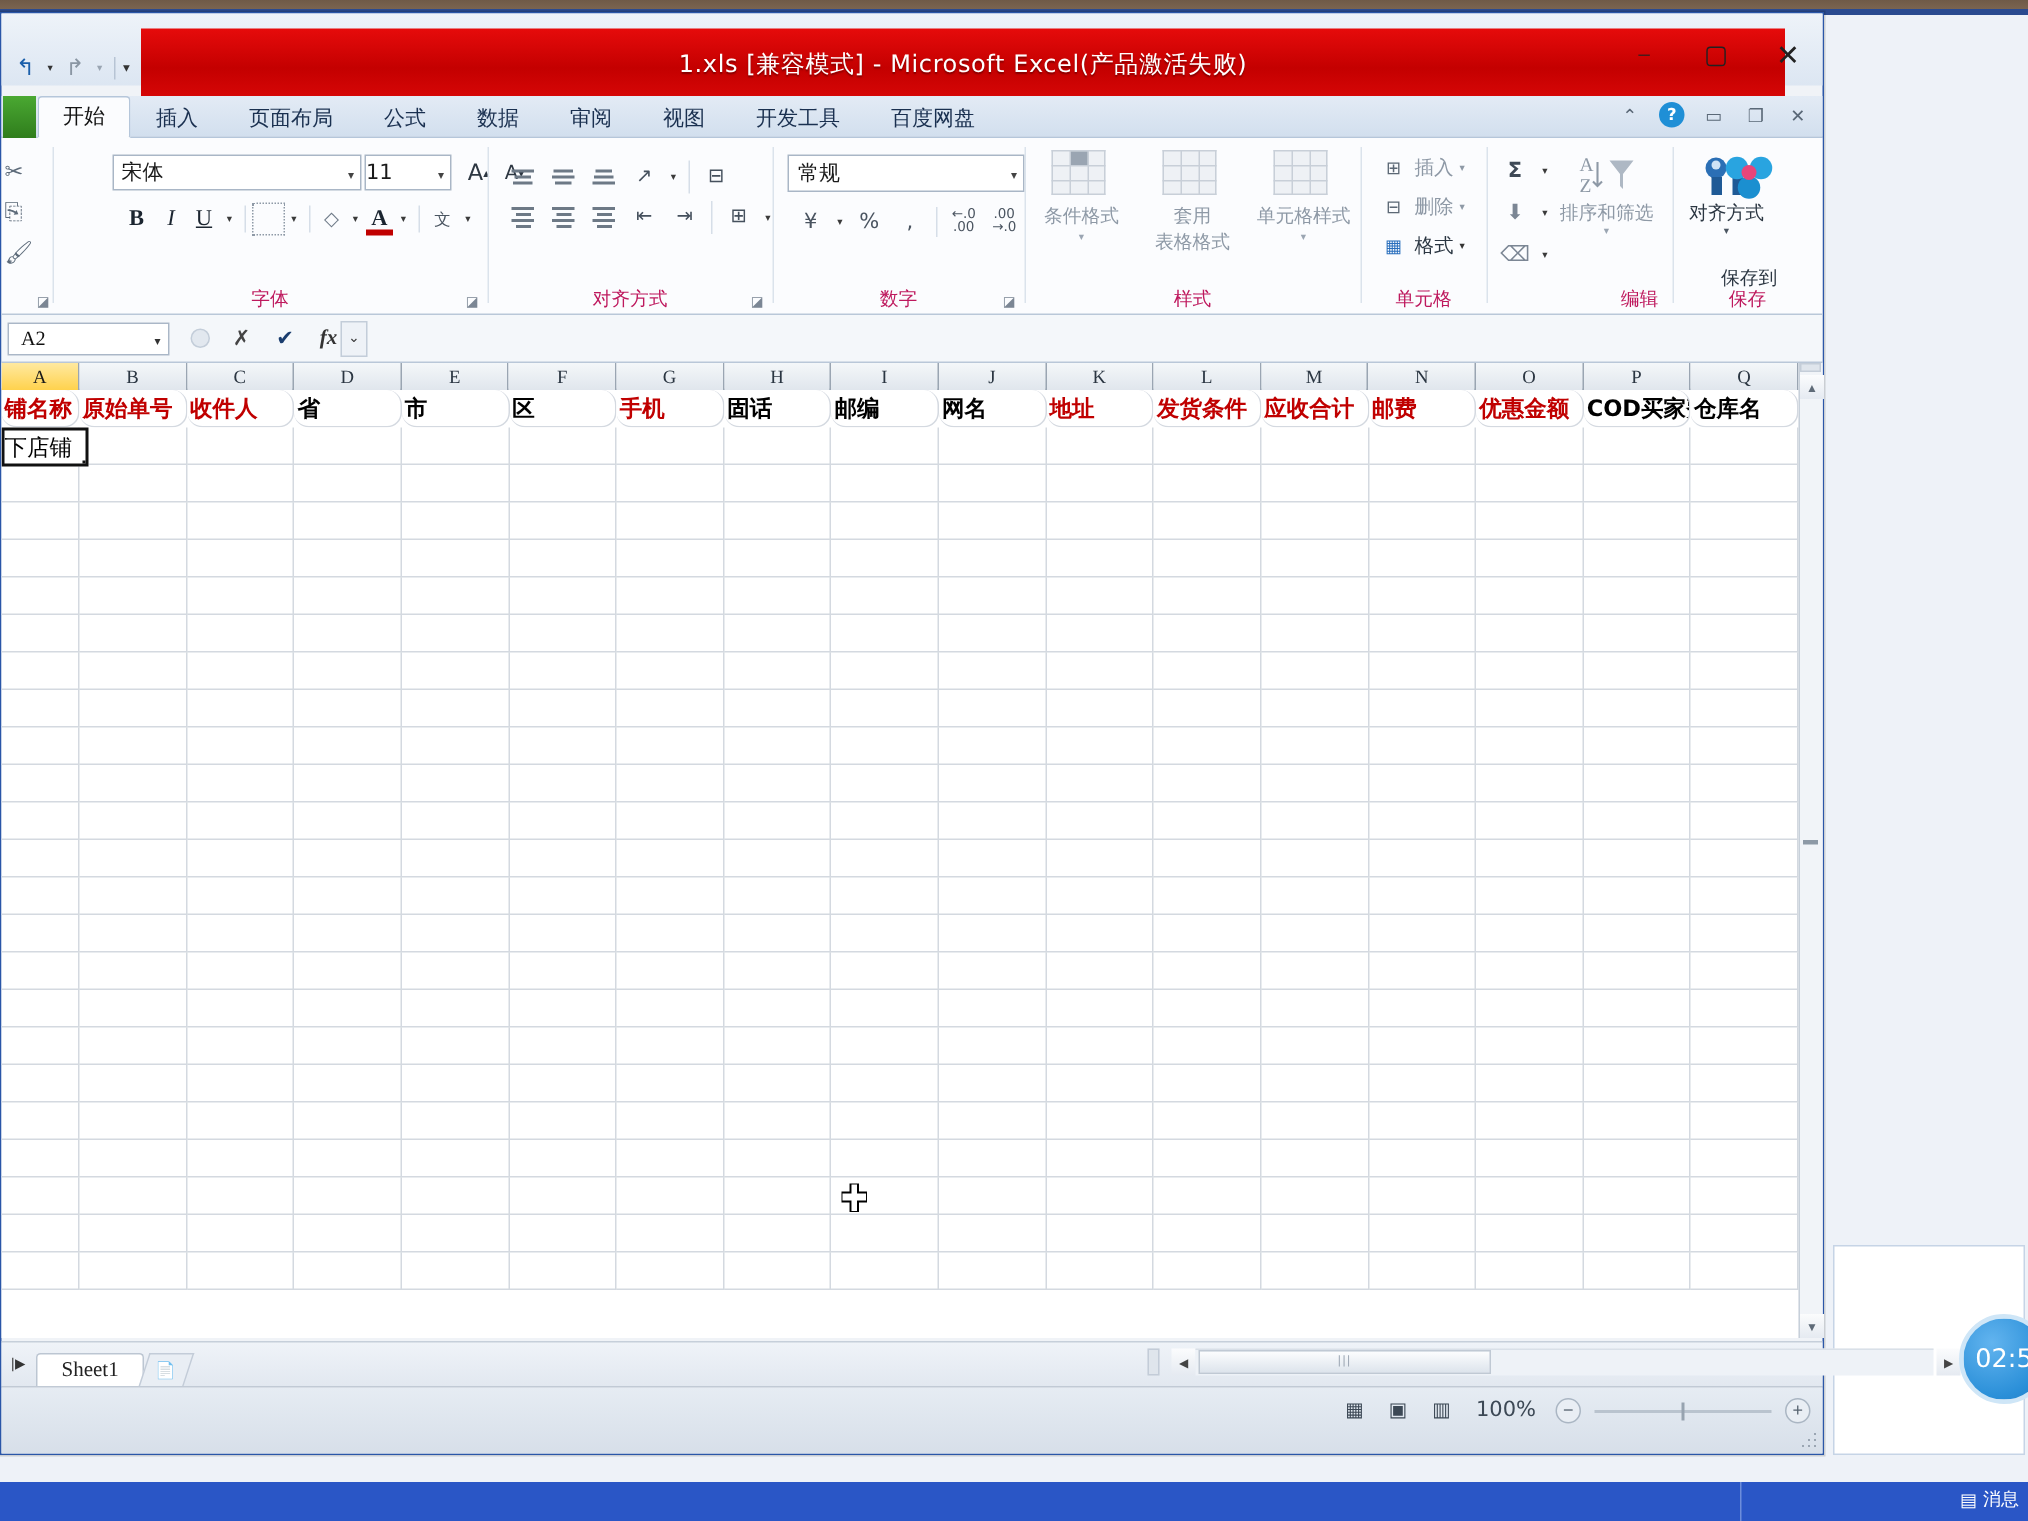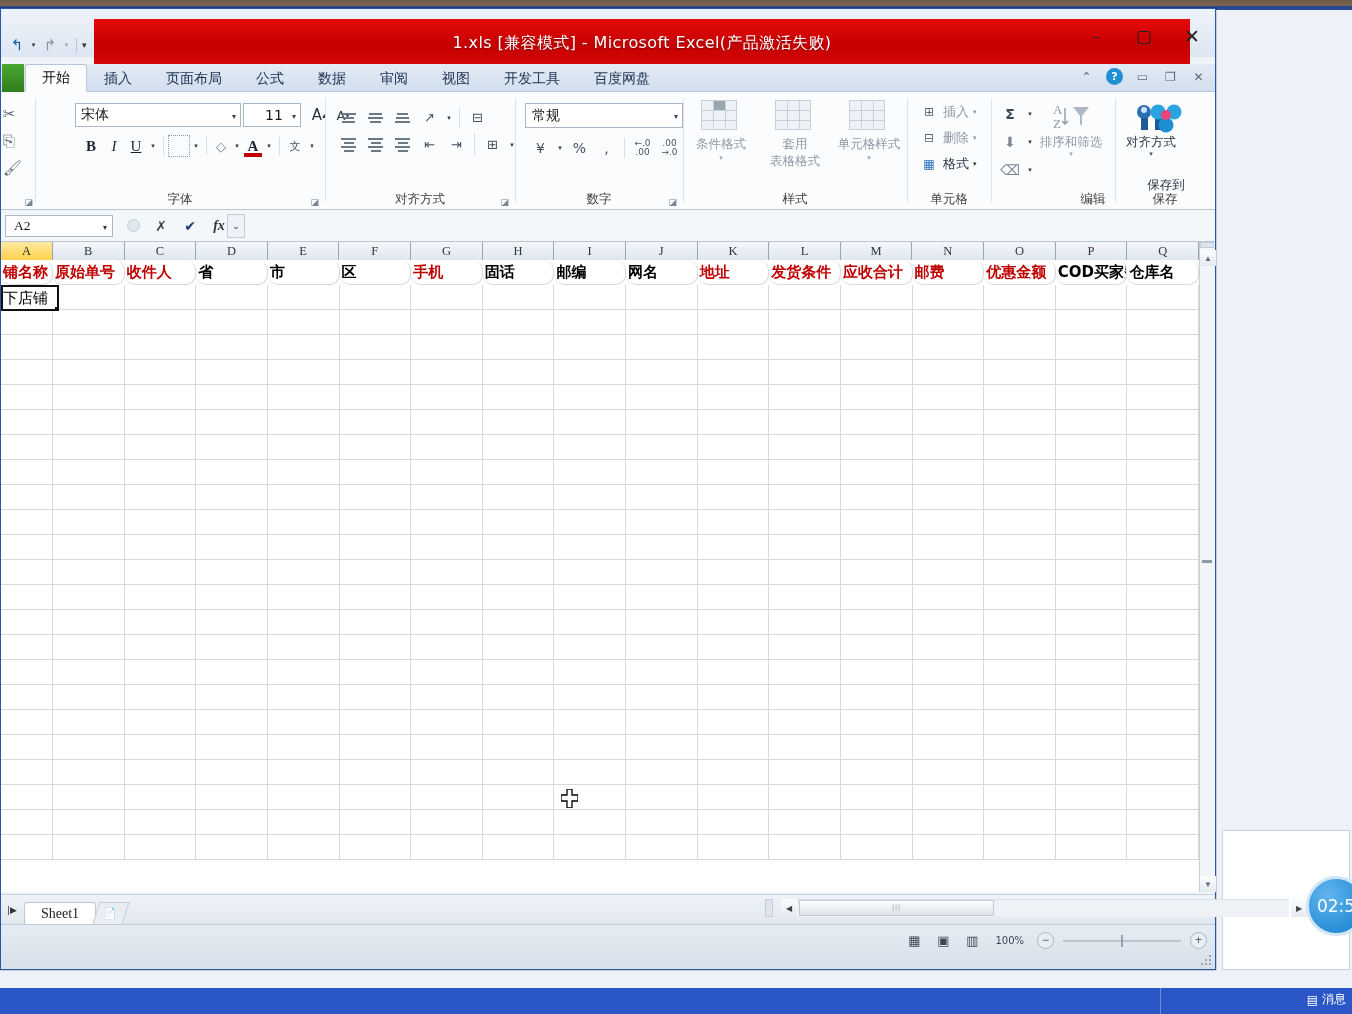--- a/index.html
+++ b/index.html
@@ -141,40 +141,40 @@
   .thi.help { background: #1f8fd6; color: #fff; border-radius: 50%; font-weight: bold; font-size: 11px; }
 
   
   .ribbon {
     position: absolute; left: 0; top: 83px; width: 1214px; height: 118px;
     background: #fbfcfe; border-bottom: 1px solid #b9c7d8;
   }
   .rgroup { position: absolute; top: 0; height: 118px; }
   .rgroup-label {
     position: absolute; bottom: 2px; left: 0; width: 100%; text-align: center;
-    font-size: 12.5px; color: #404040; font-family: "DejaVu Sans", sans-serif;
+    font-size: 12.5px; color: #be185d; font-family: "DejaVu Sans", sans-serif;
   }
   .rgroup-sep { position: absolute; top: 6px; width: 1px; height: 104px; background: #dbe3ec; }
   .dlg-launcher { position: absolute; bottom: 3px; font-size: 9px; color: #7b8694; }
 
   
   .clip-col { position: absolute; left: 2px; top: 8px; width: 26px; }
   .clip-btn { height: 27px; display: flex; align-items: center; gap: 2px; color: #5d6b7a; font-size: 15px;
     font-family: "DejaVu Sans", sans-serif; }
 
   
   .fontname-box {
     position: absolute; left: 40px; top: 11px; width: 166px; height: 24px;
     background: #fff; border: 1px solid #a9b6c6; display: flex; align-items: center;
     padding-left: 5px; font-size: 14px; color: #1a1a1a; font-family: "DejaVu Sans", sans-serif;
   }
   .fontsize-box {
     position: absolute; left: 208px; top: 11px; width: 58px; height: 24px;
     background: #fff; border: 1px solid #a9b6c6; display: flex; align-items: center;
-    padding-left: 21px; font-size: 14px; color: #1a1a1a; font-family: "DejaVu Sans", sans-serif;
+    padding-left: 0; font-size: 14px; color: #1a1a1a; font-family: "DejaVu Sans", sans-serif;
   }
   .combo-caret { position: absolute; right: 4px; top: 8px; font-size: 8px; color: #444; }
   .ic-btn {
     position: absolute; display: flex; align-items: center; justify-content: center;
     font-family: "DejaVu Sans", sans-serif; color: #2d3742;
   }
   .grow-a { left: 272px; top: 12px; width: 24px; height: 22px; font-size: 15px; }
   .shrink-a { left: 296px; top: 12px; width: 24px; height: 22px; font-size: 13px; }
   .sup { font-size: 8px; vertical-align: super; }
 
@@ -366,21 +366,21 @@
 
   
   .statusbar {
     position: absolute; left: 0; top: 915px; width: 1214px; height: 45px;
     background: linear-gradient(180deg,#e6ecf3,#d7dfe9);
     border-top: 1px solid #c1cad5;
   }
   .sb-right { position: absolute; right: 8px; top: 6px; display: flex; align-items: center; gap: 9px; }
   .view-b { width: 20px; height: 18px; display:flex;align-items:center;justify-content:center;
     font-size: 13px; color: #3c4855; font-family:"DejaVu Sans",sans-serif; }
-  .zoom-pct { font-size: 10px; color: #3c4855; font-family:"DejaVu Sans",sans-serif; margin: 0 4px; }
+  .zoom-pct { font-size: 14px; color: #3c4855; font-family:"DejaVu Sans",sans-serif; margin: 0 4px; }
   .zoom-minus, .zoom-plus {
     width: 17px; height: 17px; border-radius: 50%; border: 1px solid #aab6c3;
     background: #e9eef4; display:flex;align-items:center;justify-content:center;
     font-size: 12px; color: #56626f;
   }
   .zoom-track { width: 118px; height: 17px; position: relative; }
   .zoom-track::before { content:""; position:absolute; left:0; top:8px; width:118px; height:2px; background:#b9c3ce; }
   .zoom-track::after { content:""; position:absolute; left:58px; top:3px; width:2px; height:12px; background:#97a3b0; }
   .resize-grip { position:absolute; right: 3px; bottom: 3px; width: 12px; height: 12px;
     background: radial-gradient(circle at 2px 10px,#9aa5b2 1px,transparent 1px),

